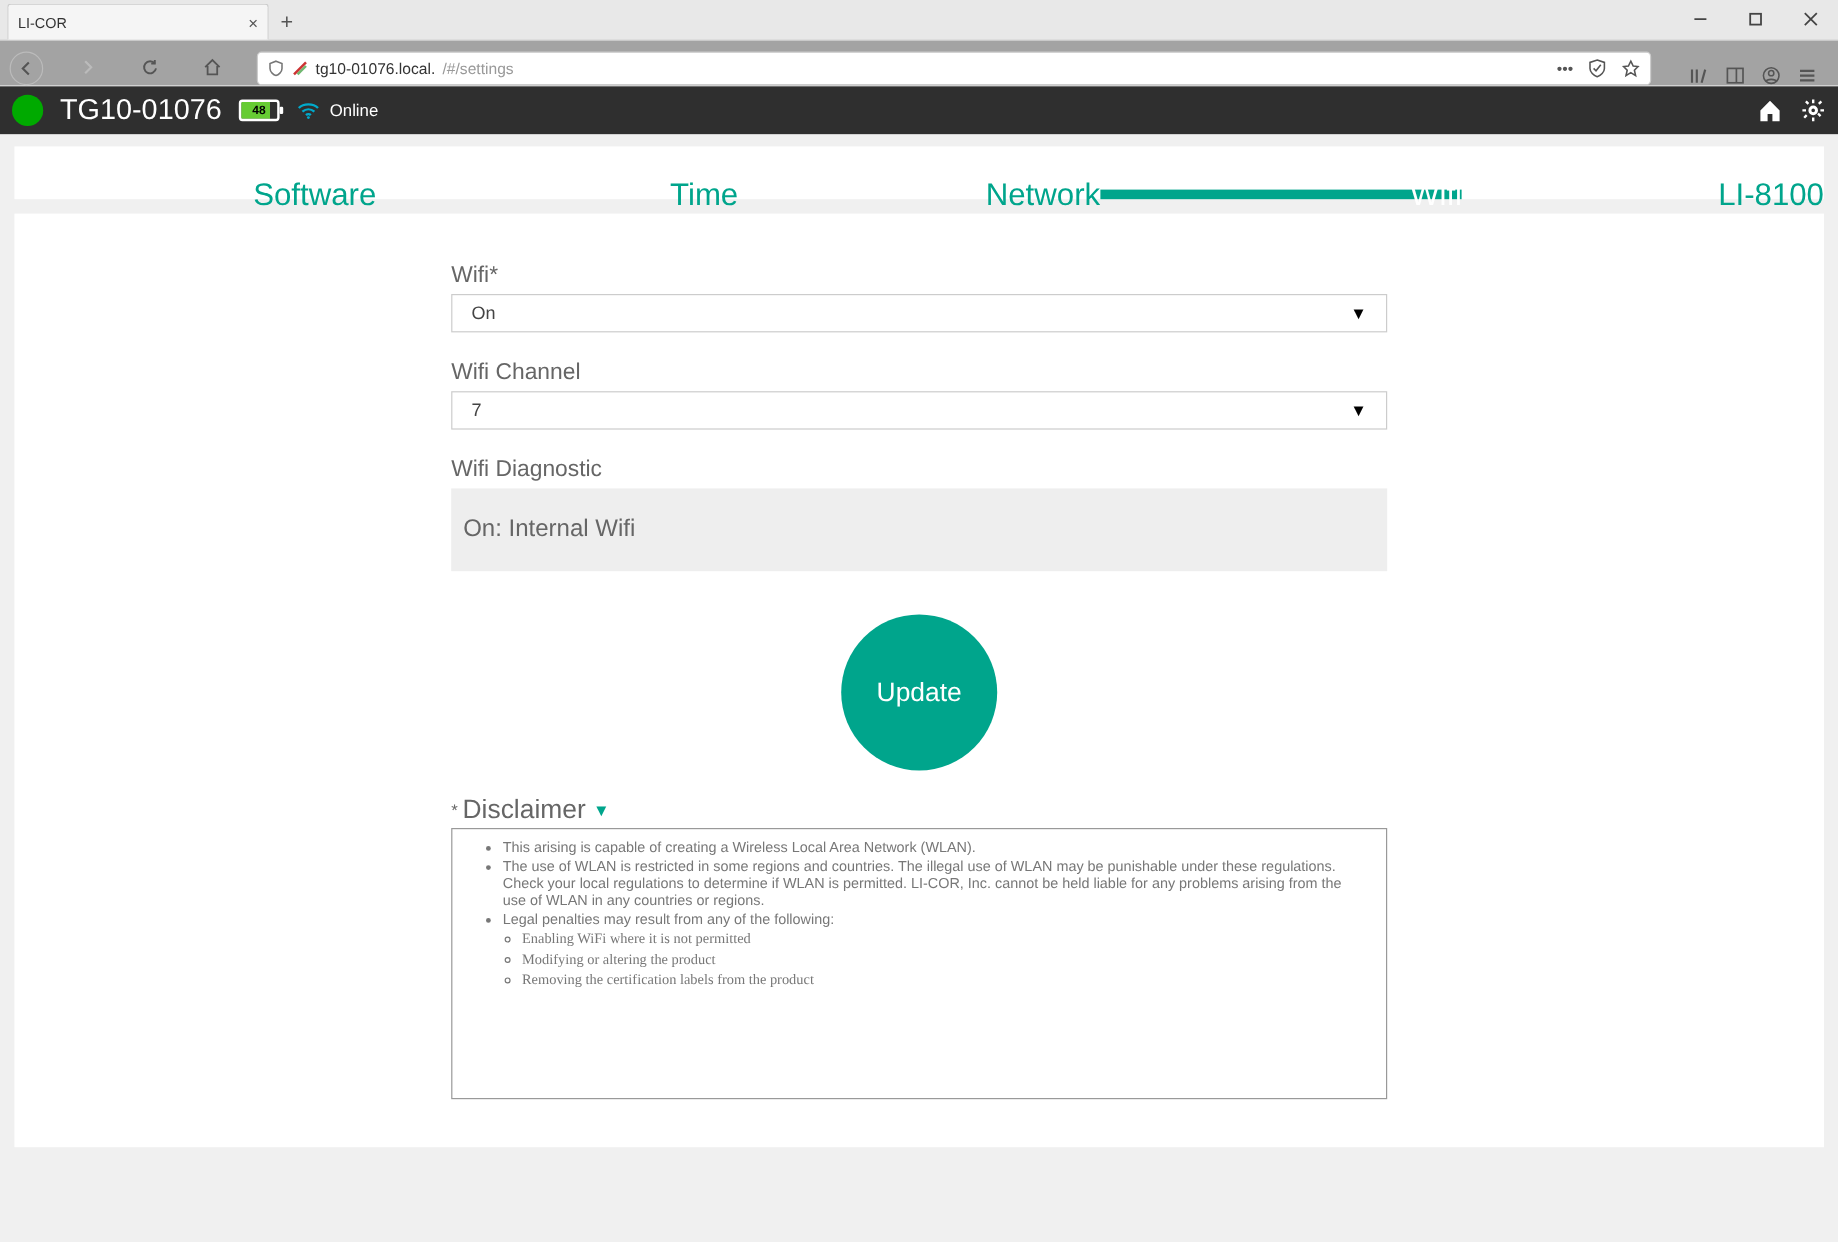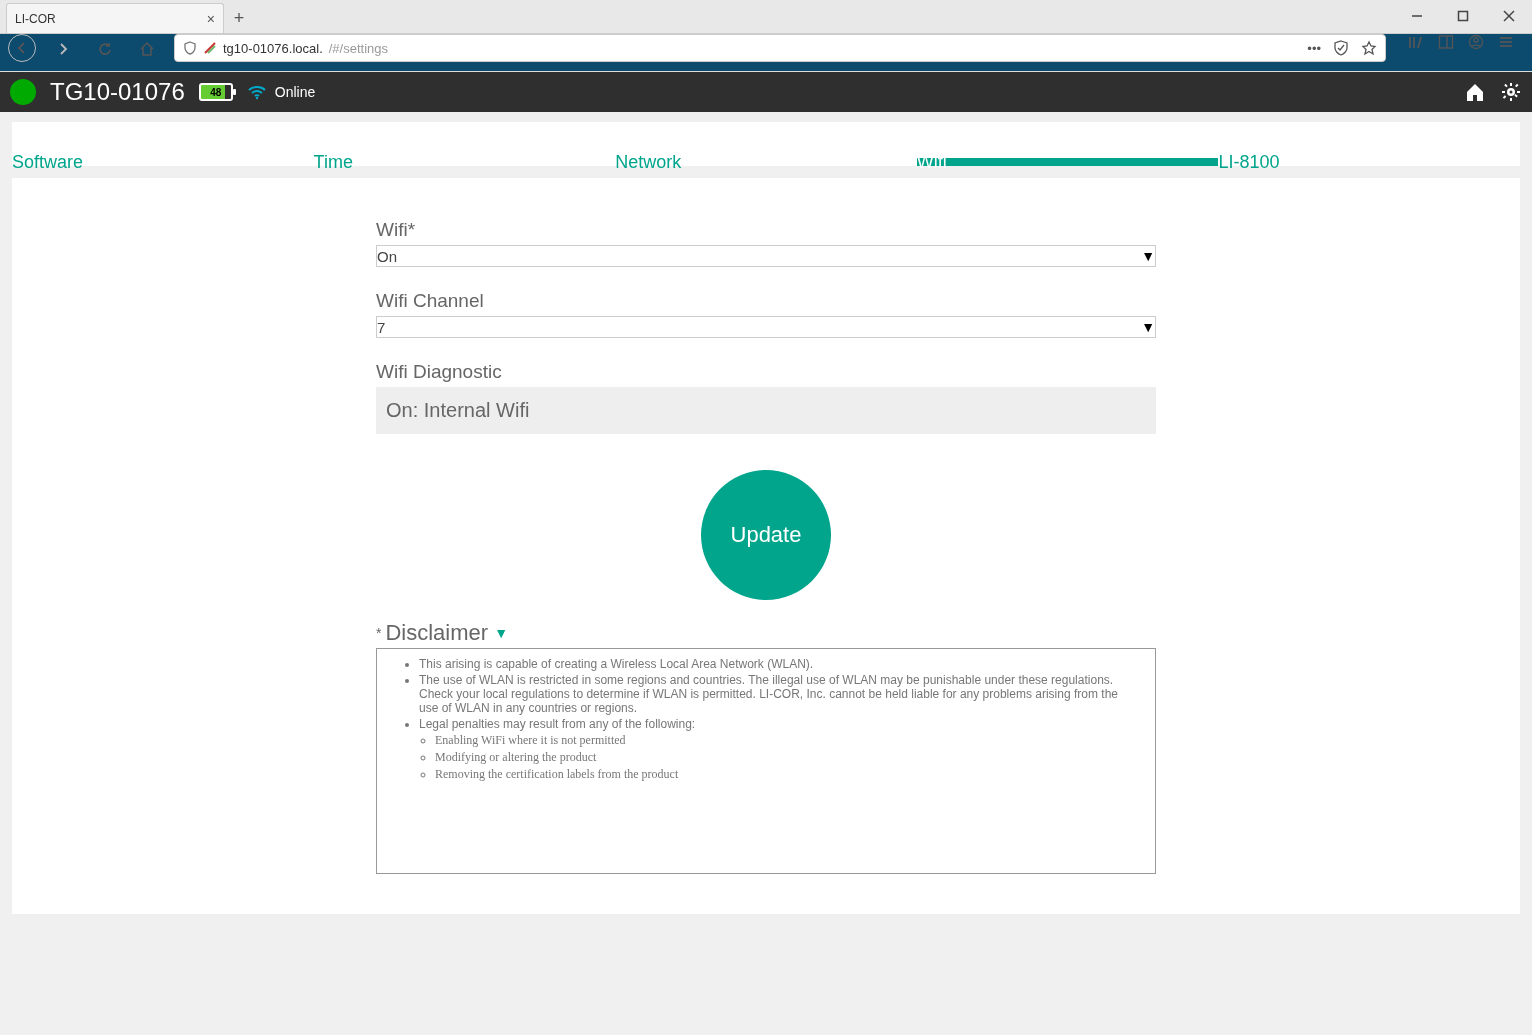--- a/index.html
+++ b/index.html
@@ -63,26 +63,26 @@
     display: flex;
     align-items: center;
     justify-content: center;
     color: #444;
     font-size: 14px;
     cursor: pointer;
   }
 
   .addr-bar {
     height: 38px;
-    background: #0c4a6e;
-    display: flex;
-    align-items: flex-start;
+    background: #a3a3a3;
+    display: flex;
+    align-items: flex-end;
     padding: 0 8px;
     border-bottom: 1px solid #ddd;
-    gap: 12px;
+    gap: 22px;
   }
   .nav-btn {
     width: 30px;
     height: 30px;
     border-radius: 4px;
     display: flex;
     align-items: center;
     justify-content: center;
     color: #555;
     cursor: pointer;
@@ -184,22 +184,22 @@
   }
   .tabs-row {
     display: flex;
     background: #fff;
     height: 44px;
   }
   .tabs-row .tabbtn {
     flex: 1;
     display: flex;
     align-items: center;
-    justify-content: flex-start;
-    font-size: 18px;
+    justify-content: flex-end;
+    font-size: 26px;
     color: #00a58c;
     cursor: pointer;
     margin-top: 36px;
   }
   .tabs-row .tabbtn.active {
     background: #00a58c;
     color: #fff;
   }
 
   .content {
@@ -212,40 +212,40 @@
     margin: 0 auto;
   }
   .field-label {
     font-size: 19px;
     color: #666;
     margin-bottom: 4px;
     margin-top: 23px;
   }
   .select-box {
     width: 100%;
-    height: 22px;
+    height: 32px;
     border: 1px solid #ccc;
     background: #fff;
     display: flex;
     align-items: center;
-    padding: 0 0;
+    padding: 0 16px;
     font-size: 15px;
     color: #444;
     position: relative;
     cursor: pointer;
   }
   .select-box .chev {
     margin-left: auto;
     font-size: 14px;
     color: #000;
   }
   .diag-box {
     width: 100%;
     background: #eee;
-    padding: 12px 10px;
+    padding: 23px 10px;
     font-size: 20px;
     color: #666;
     margin-top: 4px;
   }
   .update-btn {
     width: 130px;
     height: 130px;
     border-radius: 50%;
     background: #00a58c;
     color: #fff;

